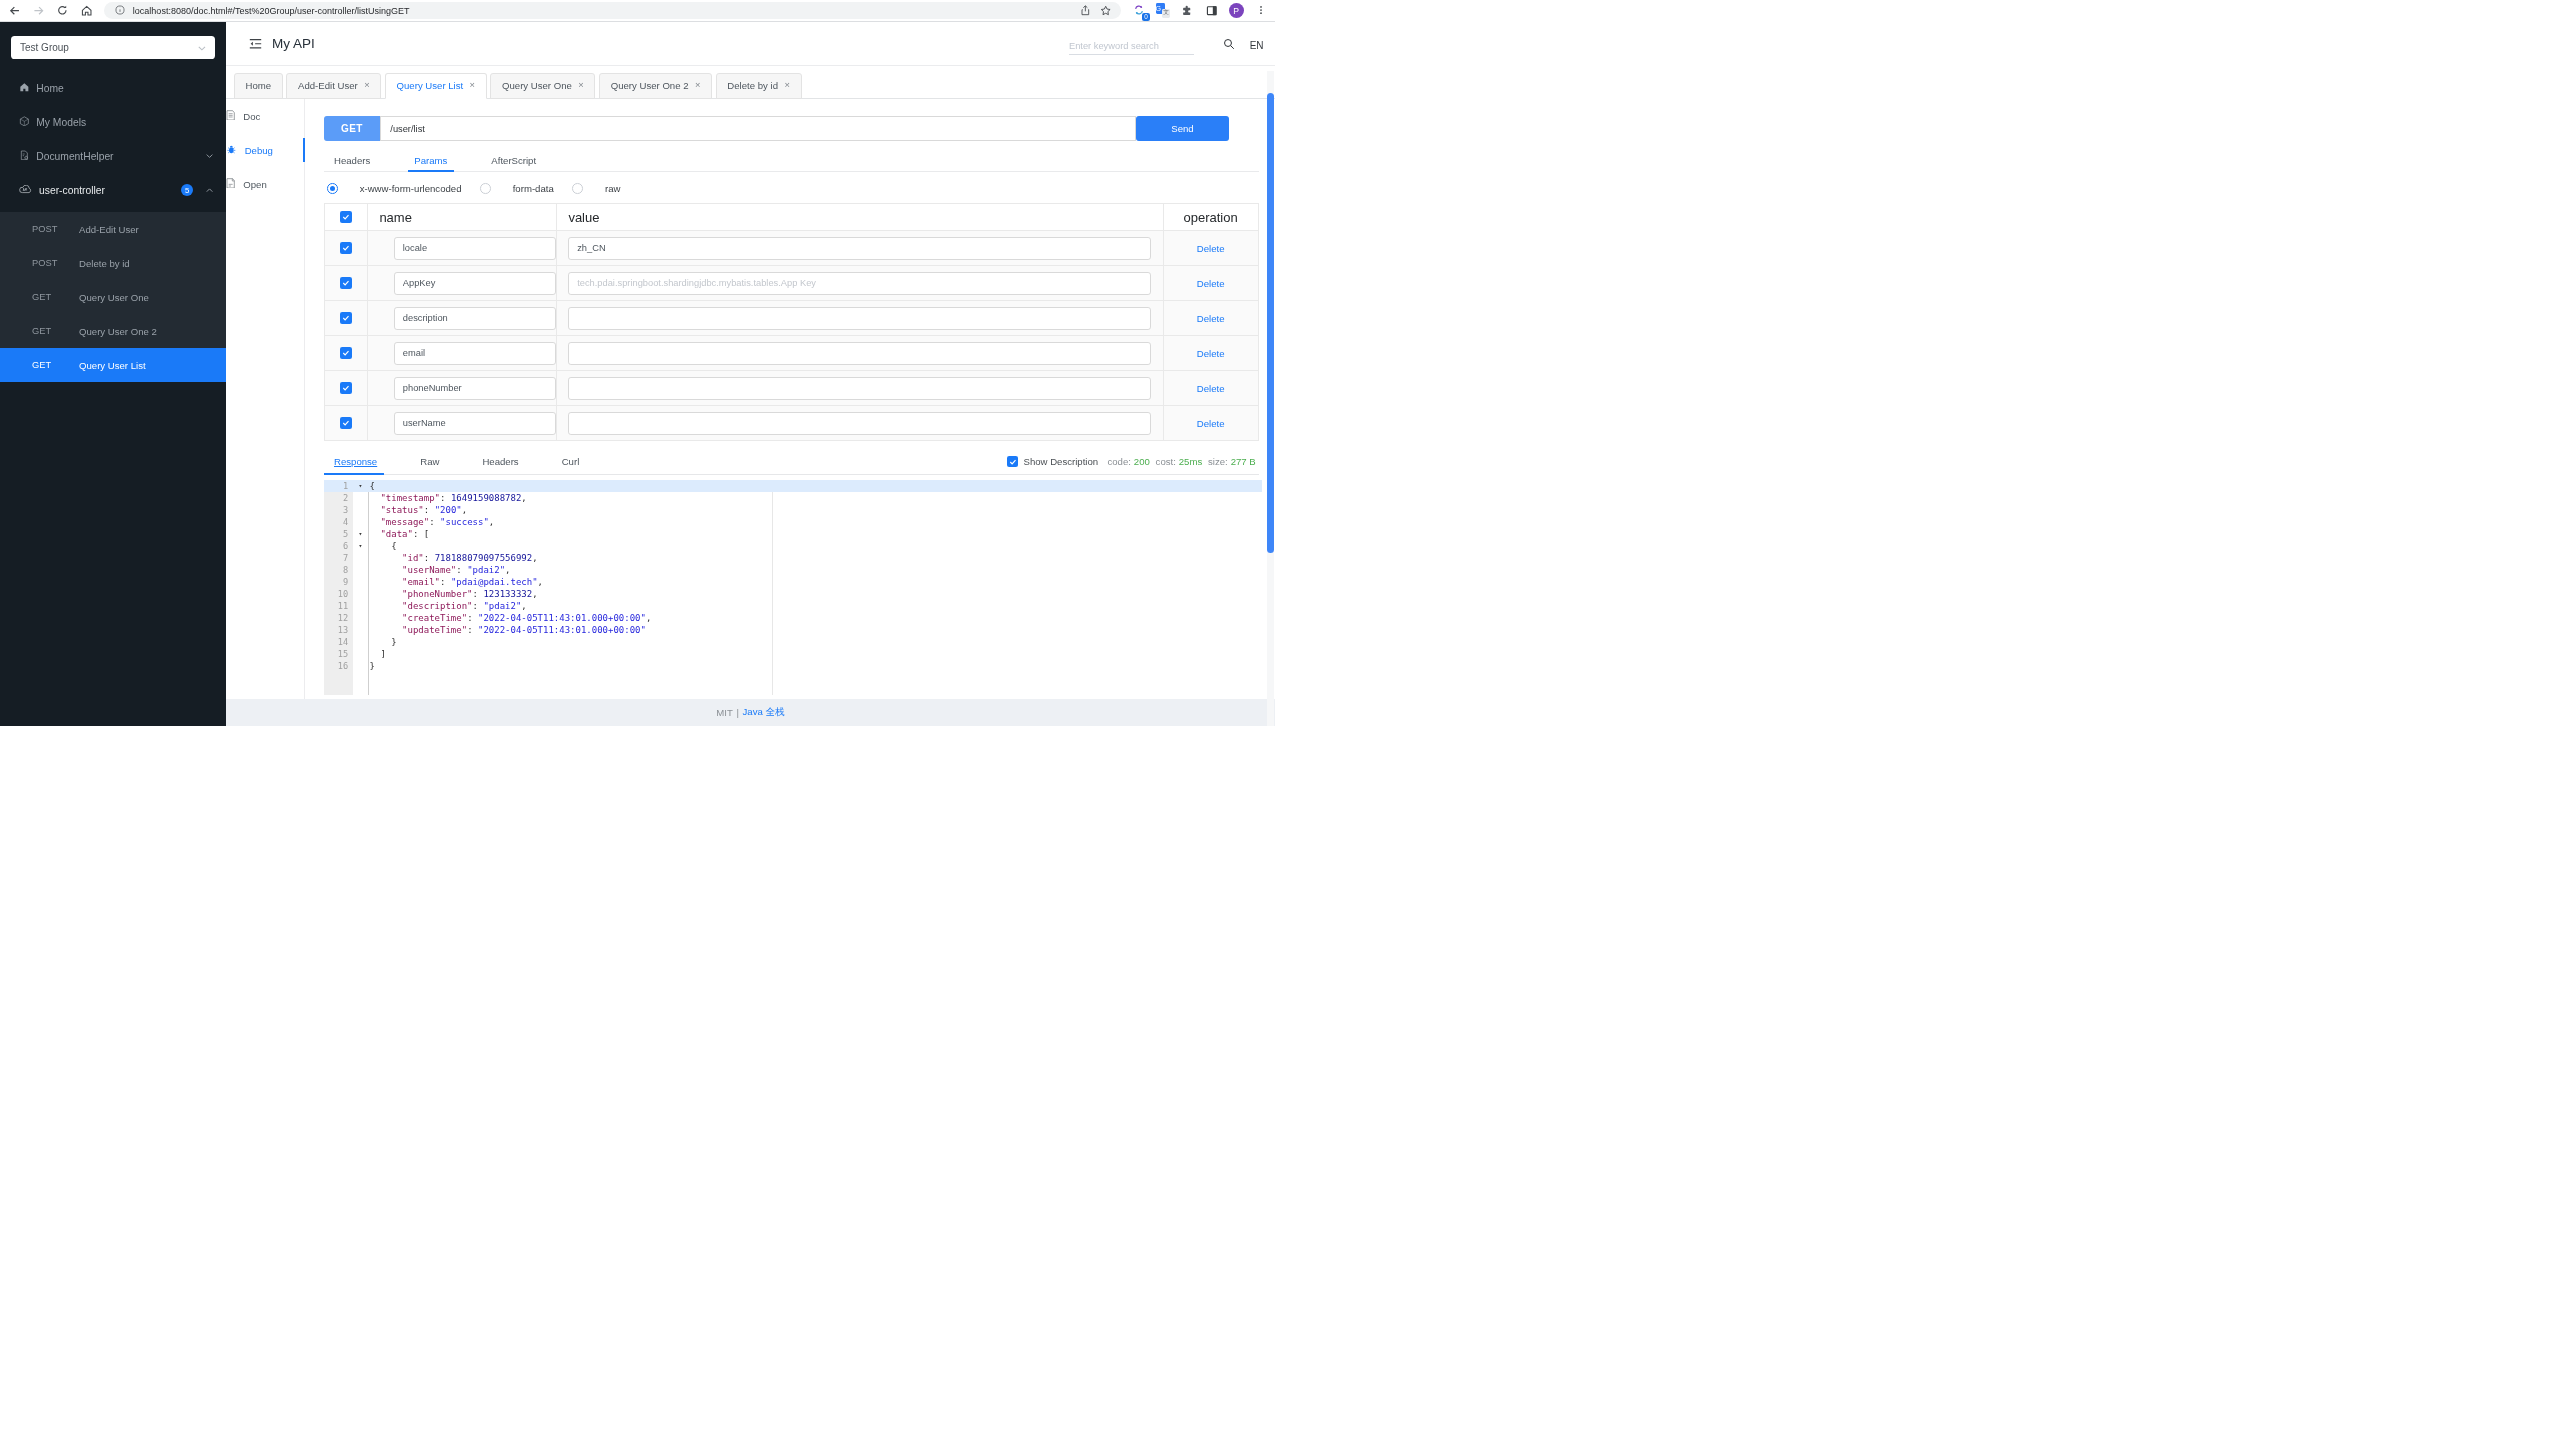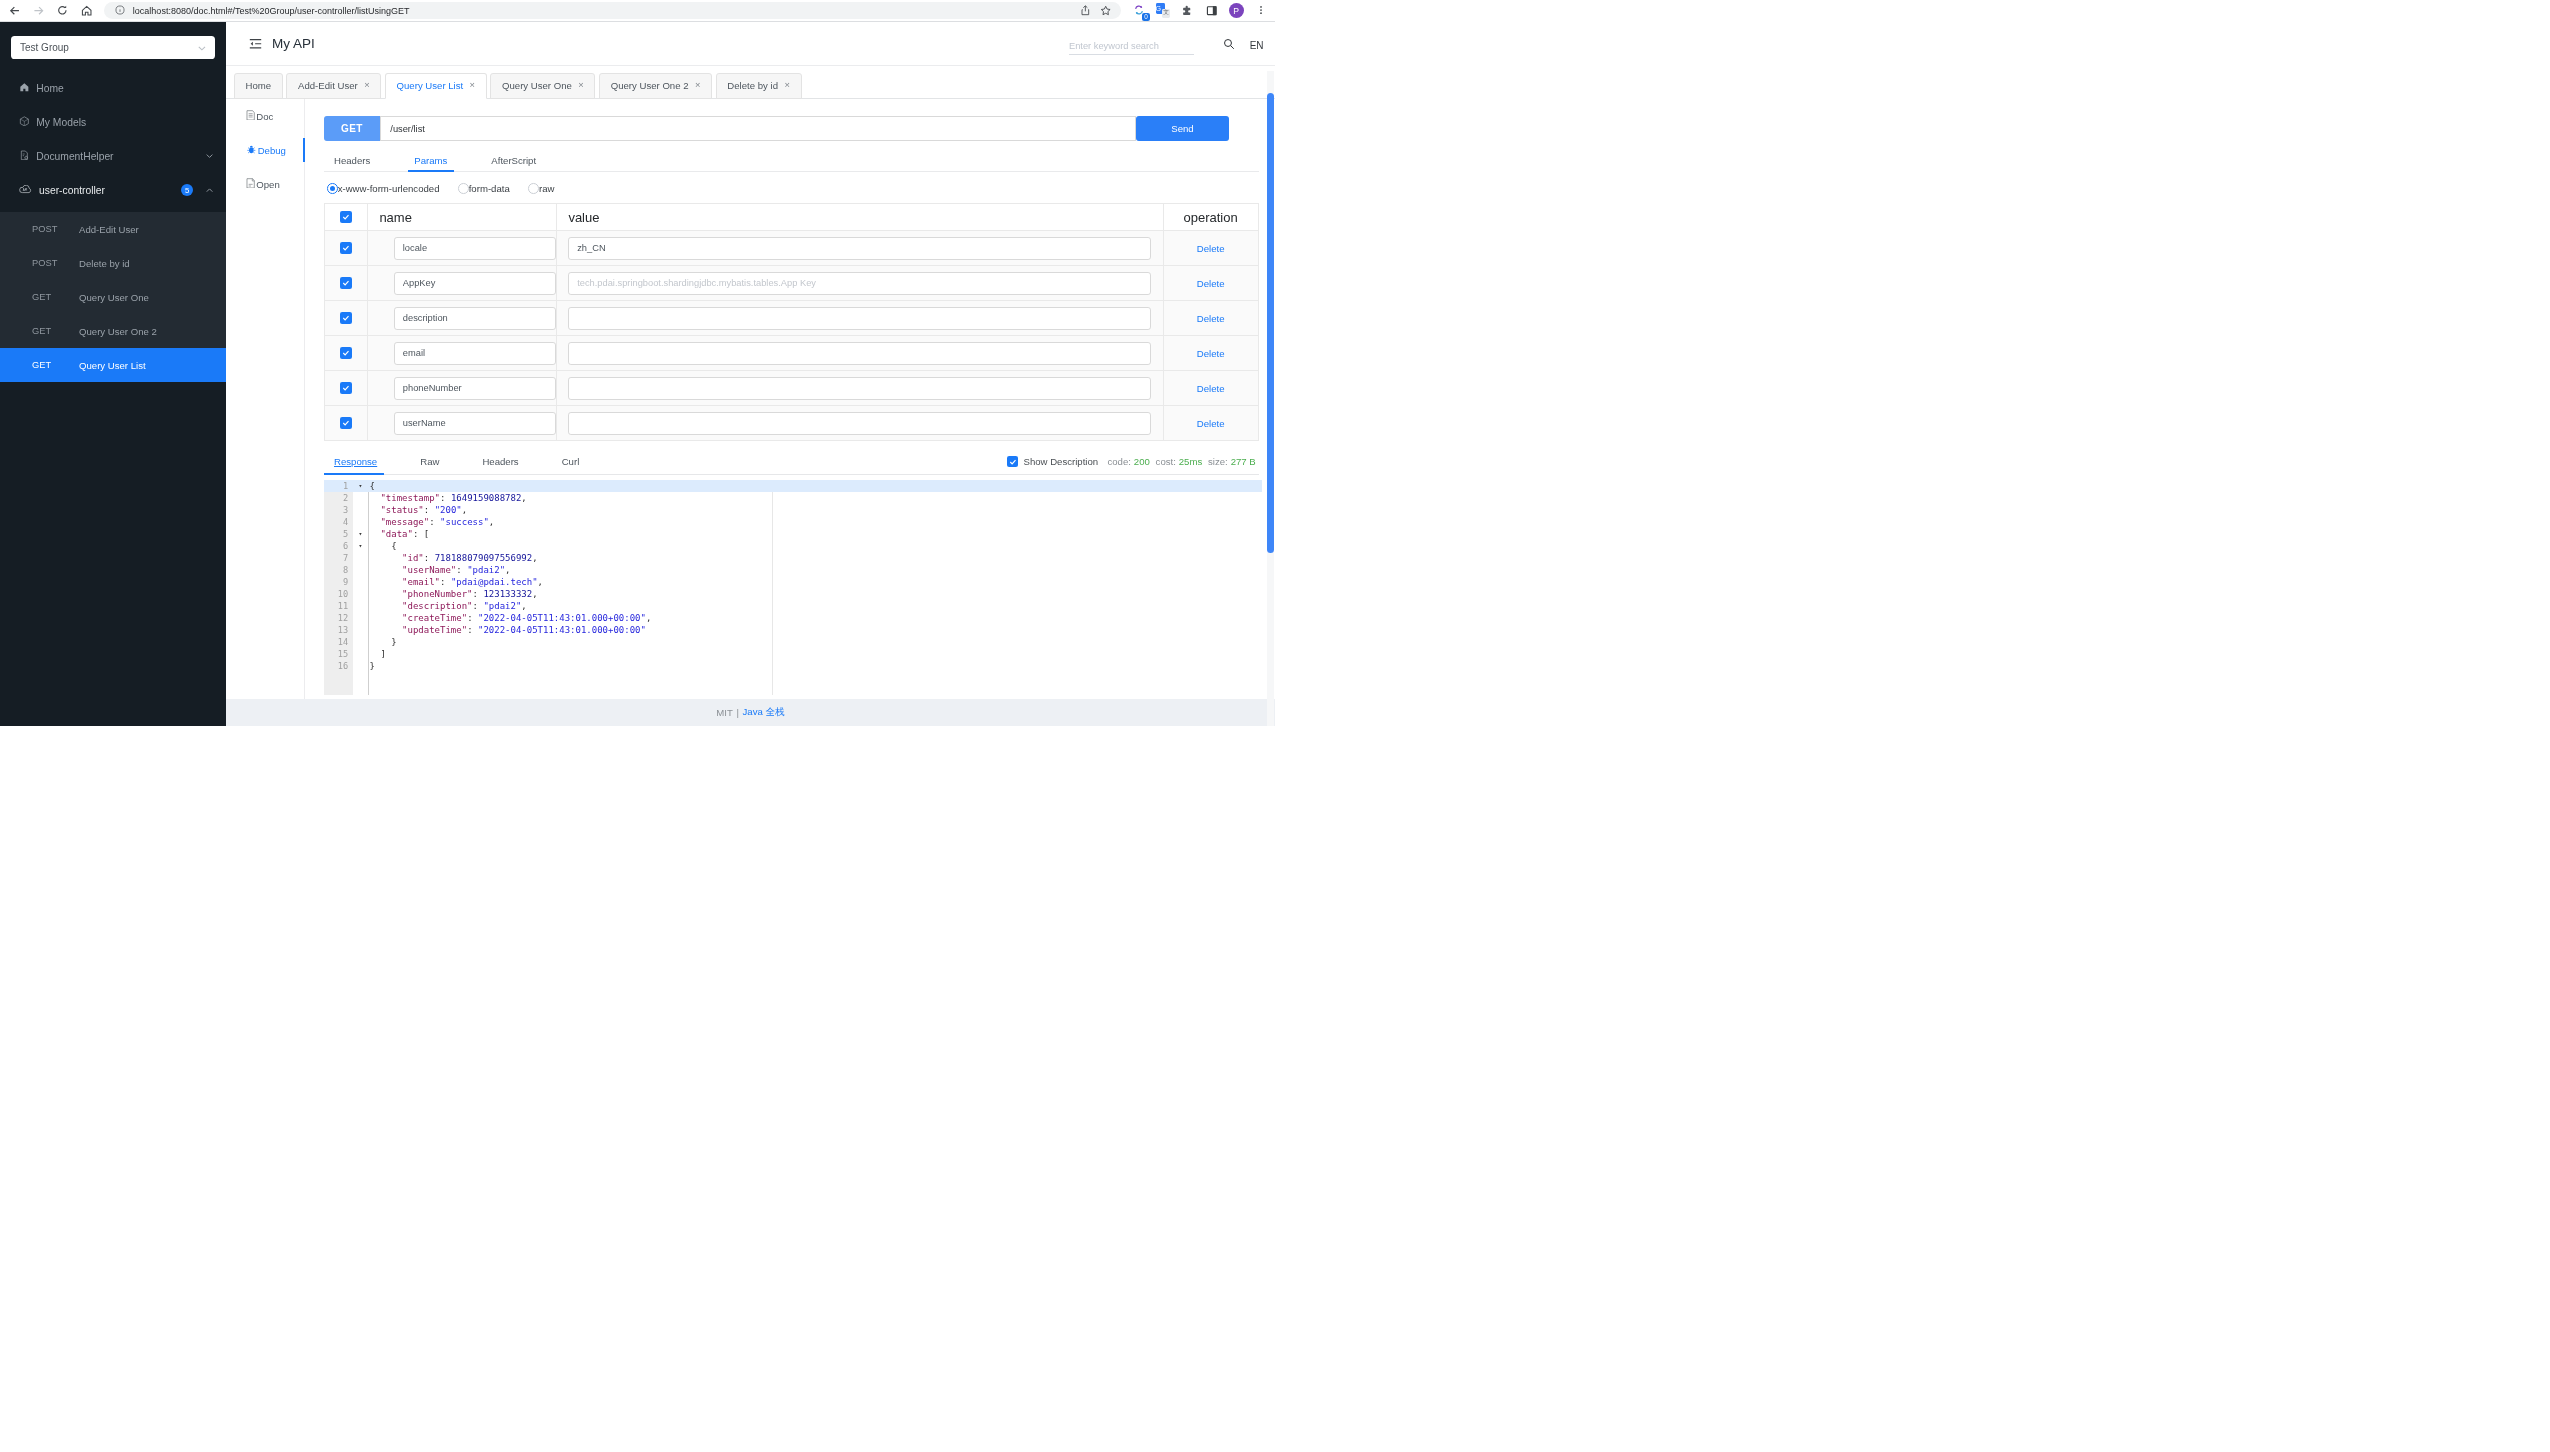--- a/index.html
+++ b/index.html
@@ -63,42 +63,42 @@
     border-bottom:0.7px solid #e2e4e6; display:flex; align-items:flex-end; padding-left:7.8px; }
   .tab { height:26px; margin-right:3.6px; margin-bottom:-0.7px; padding:0 10.7px; display:flex; align-items:center;
     background:#f6f6f6; border:0.7px solid #e3e3e3; border-radius:2.9px 2.9px 0 0; font-size:9.6px; color:#4e565e;
     cursor:pointer; white-space:nowrap; }
   .tab.active { background:#fff; color:#1a7af8; border-bottom:0.7px solid #fff; }
   .tab-x { margin-left:6.4px; color:#80868c; font-size:9.3px; line-height:1; }
 
   
   #content { position:absolute; left:226px; top:99px; right:0; bottom:27px; background:#fff; }
   #tool-rail { position:absolute; left:0; top:0; width:79px; bottom:0; border-right:0.7px solid #ececee; }
-  .tool { height:34px; display:flex; align-items:center; padding-left:20px; gap:1px; color:#4e565e;
+  .tool { height:34px; display:flex; align-items:center; gap:8px; color:#4e565e;
     font-size:9.6px; cursor:pointer; position:relative; }
   .tool.active { color:#1a7af8; }
   .tool.active::after { content:''; position:absolute; right:-0.7px; top:5px; bottom:5px; width:2.1px; background:#1a7af8; }
 
   #debug-panel { position:absolute; left:79px; right:0; top:0; bottom:0; }
   #url-row { position:absolute; left:19px; top:17px; display:flex; }
   #method-label { width:56px; height:25px; background:#5b9cf8; color:#fff; border-radius:2.9px 0 0 2.9px;
     display:flex; align-items:center; justify-content:center; font-size:10px; font-weight:700; letter-spacing:0.4px; cursor:pointer; }
   #url-input { width:756px; height:25px; border:0.7px solid #d9d9d9; border-radius:0; padding:0 9.3px;
     font-size:9.3px; color:#2f3337; outline:none; font-family:"Liberation Sans",sans-serif; }
   #send-button { width:93px; height:25px; background:#2a7ff8; color:#fff; border:none; border-radius:2.9px;
     font-size:9.6px; cursor:pointer; font-family:"Liberation Sans",sans-serif; }
 
   #req-tabs { position:absolute; left:19px; right:16.4px; top:51px; height:22px; border-bottom:0.7px solid #e9eaec;
     display:flex; gap:44px; padding-left:10px; }
   .req-tab { display:flex; align-items:center; font-size:9.6px; color:#4e565e; cursor:pointer; position:relative; }
   .req-tab.active { color:#1a7af8; }
   .req-tab.active::after { content:''; position:absolute; left:-6.4px; right:-6.4px; bottom:-0.7px; height:1.4px; background:#1a7af8; }
 
   #body-types { position:absolute; left:22px; top:81px; height:17px; display:flex; align-items:center; gap:18.5px; }
-  .radio-item { display:flex; align-items:center; gap:0; font-size:9.6px; color:#3a3f44; cursor:pointer; }
+  .radio-item { display:flex; align-items:center; gap:22px; font-size:9.6px; color:#3a3f44; cursor:pointer; }
   .radio { width:10.7px; height:10.7px; border-radius:50%; border:1.1px solid #ccd0d6; display:flex;
     align-items:center; justify-content:center; flex:none; }
   .radio.checked { border-color:#1a7af8; }
   .radio.checked .dot { width:5px; height:5px; border-radius:50%; background:#1a7af8; }
 
   #param-table { position:absolute; left:19px; right:16.4px; top:104px; border:0.7px solid #e9e9e9; border-bottom:none; }
   .tr { display:grid; grid-template-columns:43px 189px 1fr 94px; border-bottom:0.7px solid #e9e9e9; }
   .tr.head { height:27px; background:#fff; font-size:13px; color:#25282b; }
   .tr.row { height:35px; background:#fafafa; }
   .td { display:flex; align-items:center; border-right:0.7px solid #e9e9e9; min-width:0; }

